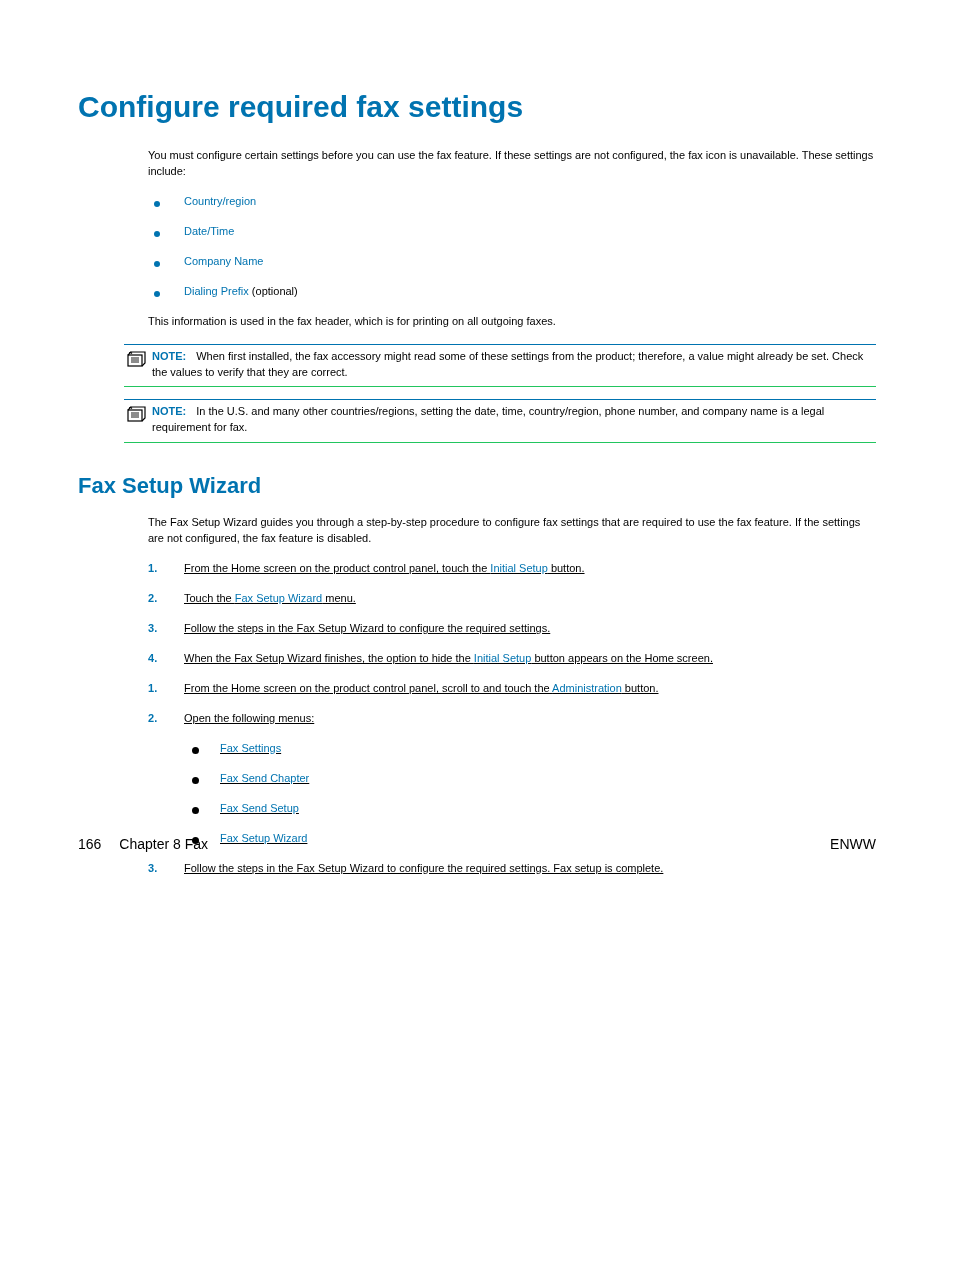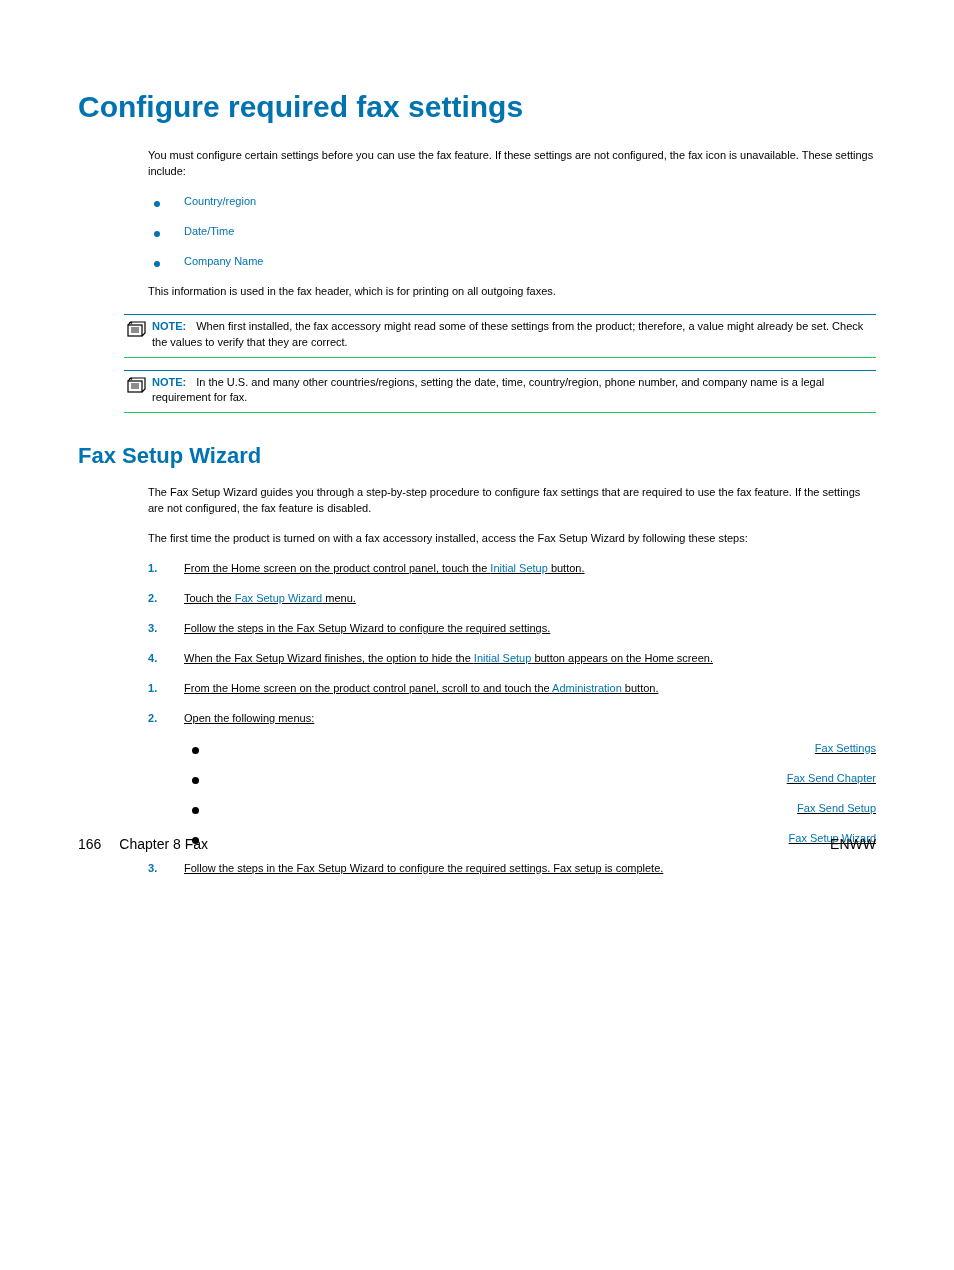--- a/index.html
+++ b/index.html
@@ -56,21 +56,20 @@
     top: 7px;
     width: 6px;
     height: 6px;
     background: #0073b0;
     border-radius: 50%;
   }
   ul.black-bullets {
     list-style: none;
     padding-left: 0;
     margin: 0 0 14px 0;
-    text-align: right;
   }
   ul.black-bullets > li {
     position: relative;
     padding-left: 36px;
     margin-bottom: 14px;
   }
   ul.black-bullets > li::before {
     content: "";
     position: absolute;
     left: 8px;
@@ -143,20 +142,21 @@
   <h1 class="h1">Configure required fax settings</h1>
 
   <div class="body-block">
 
     <p class="para">You must configure certain settings before you can use the fax feature. If these settings are not configured, the fax icon is unavailable. These settings include:</p>
 
     <ul class="blue-bullets">
       <li><span class="ui-link">Country/region</span><span></span></li>
       <li><span class="ui-link">Date/Time</span><span></span></li>
       <li><span class="ui-link">Company Name</span><span></span></li>
+      <li><span class="ui-link">Dialing Prefix</span><span> (optional)</span></li>
     </ul>
 
     <p class="para">This information is used in the fax header, which is for printing on all outgoing faxes.</p>
 
     <div style="margin-left:-24px">
       <div class="note-box">
         <div class="note-icon">
           <svg width="20" height="18" viewBox="0 0 20 18">
             <rect x="2" y="4" width="14" height="11" fill="none" stroke="#000" stroke-width="1.2"></rect>
             <path d="M2 4 L5 1 L19 1 L19 12 L16 15" fill="none" stroke="#000" stroke-width="1.2"></path>
@@ -187,21 +187,20 @@
         </div>
       </div>
     </div>
   </div>
 
   <h2 class="h2">Fax Setup Wizard</h2>
 
   <div class="body-block">
 
     <p class="para">The Fax Setup Wizard guides you through a step-by-step procedure to configure fax settings that are required to use the fax feature. If the settings are not configured, the fax feature is disabled.</p>
-    <p class="para">The first time the product is turned on with a fax accessory installed, access the Fax Setup Wizard by following these steps:</p>
 
     <ol class="numbered">
       <li><span>From the Home screen on the product control panel, touch the </span><span class="ui-link">Initial Setup</span><span> button.</span></li>
       <li><span>Touch the </span><span class="ui-link">Fax Setup Wizard</span><span> menu.</span></li>
       <li><span>Follow the steps in the Fax Setup Wizard to configure the required settings.</span></li>
       <li><span>When the Fax Setup Wizard finishes, the option to hide the </span><span class="ui-link">Initial Setup</span><span> button appears on the Home screen.</span></li>
     </ol>
 
 
     <ol class="numbered">

